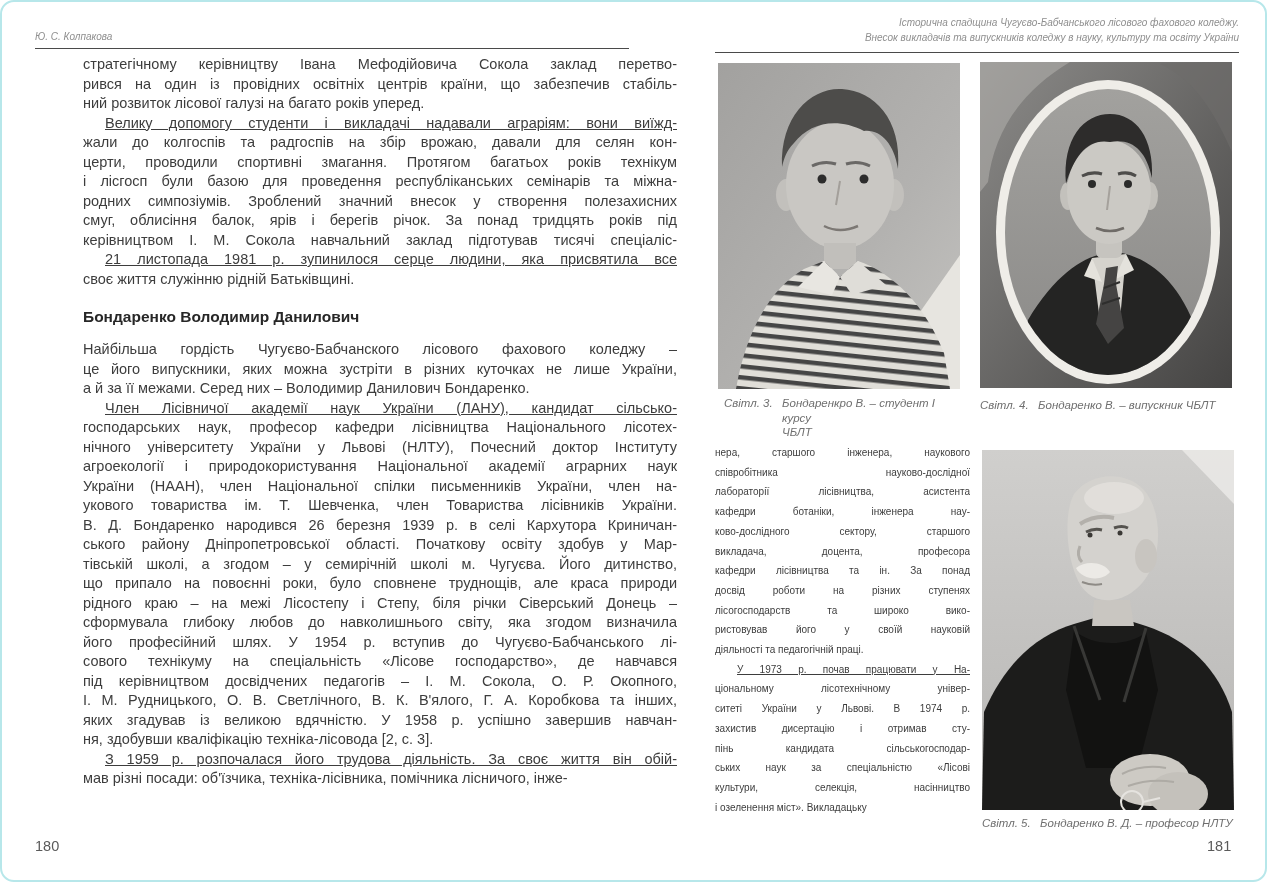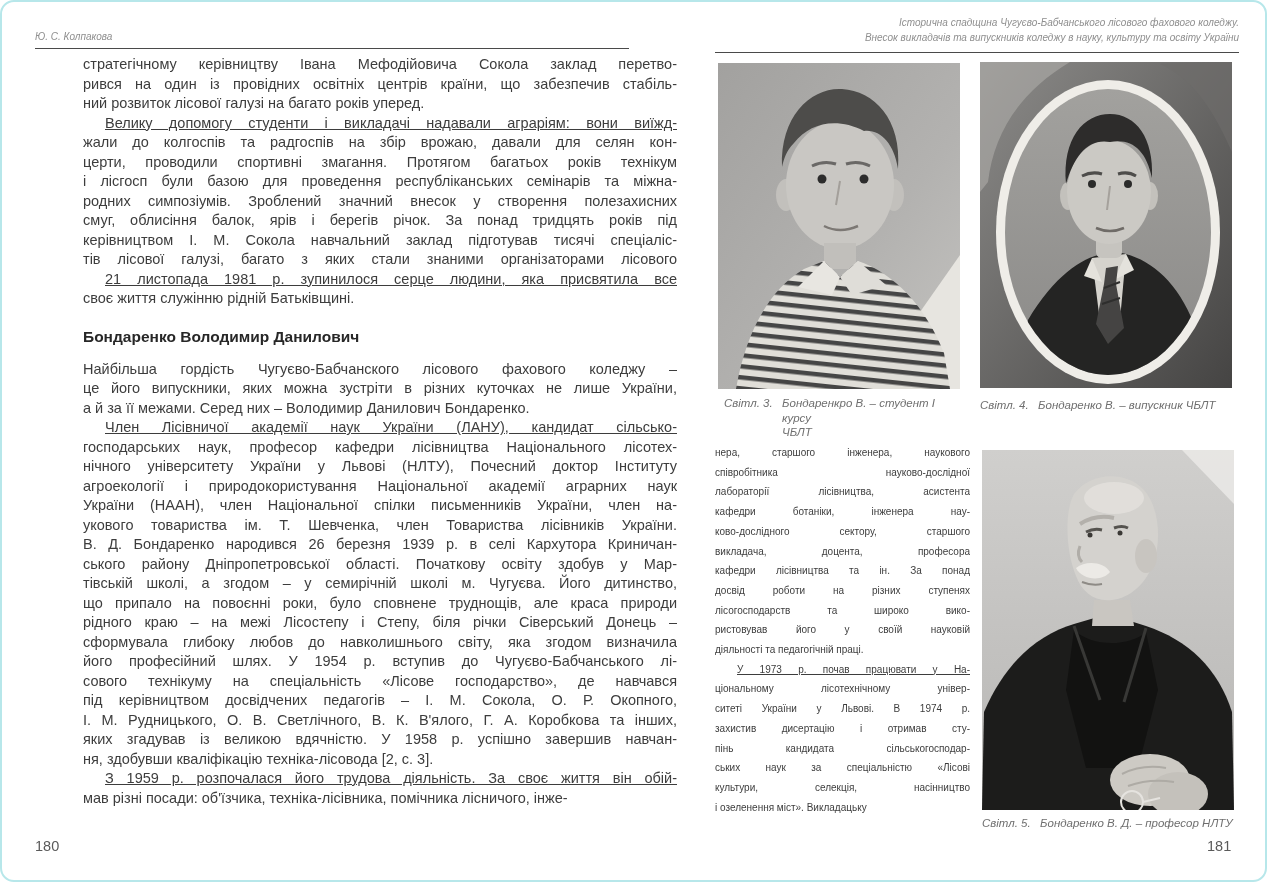--- a/index.html
+++ b/index.html
@@ -40,21 +40,20 @@
           <div class="tline tlast">ний розвиток лісової галузі на багато років уперед.</div>
         </div>
         <div class="para">
           <div class="tline tindent">Велику допомогу студенти і викладачі надавали аграріям: вони виїжд-</div>
           <div class="tline">жали до колгоспів та радгоспів на збір врожаю, давали для селян кон-</div>
           <div class="tline">церти, проводили спортивні змагання. Протягом багатьох років технікум</div>
           <div class="tline">і лісгосп були базою для проведення республіканських семінарів та міжна-</div>
           <div class="tline">родних симпозіумів. Зроблений значний внесок у створення полезахисних</div>
           <div class="tline">смуг, облисіння балок, ярів і берегів річок. За понад тридцять років під</div>
           <div class="tline">керівництвом І. М. Сокола навчальний заклад підготував тисячі спеціаліс-</div>
-          <div class="tline">тів лісової галузі, багато з яких стали знаними організаторами лісового</div>
         </div>
         <div class="para">
           <div class="tline tindent">21 листопада 1981 р. зупинилося серце людини, яка присвятила все</div>
           <div class="tline tlast">своє життя служінню рідній Батьківщині.</div>
         </div>
       </div>
     <h2 class="section">Бондаренко Володимир Данилович</h2>
     <div>
         <div class="para">
           <div class="tline">Найбільша гордість Чугуєво-Бабчанского лісового фахового коледжу –</div>

